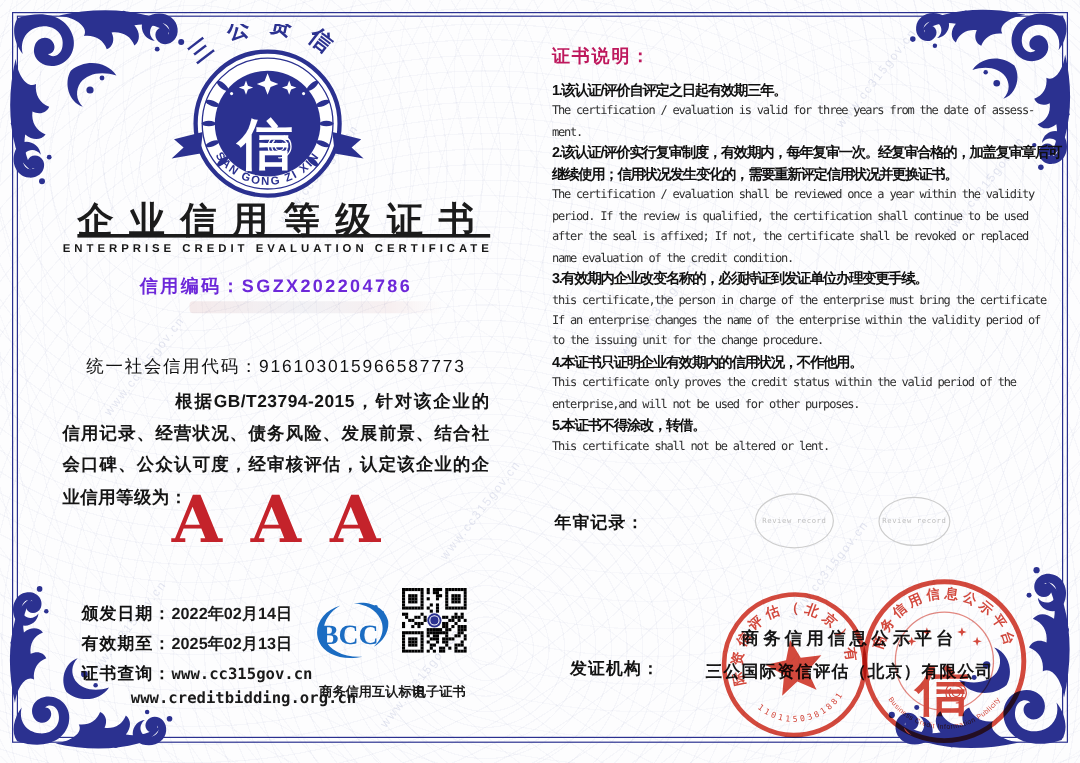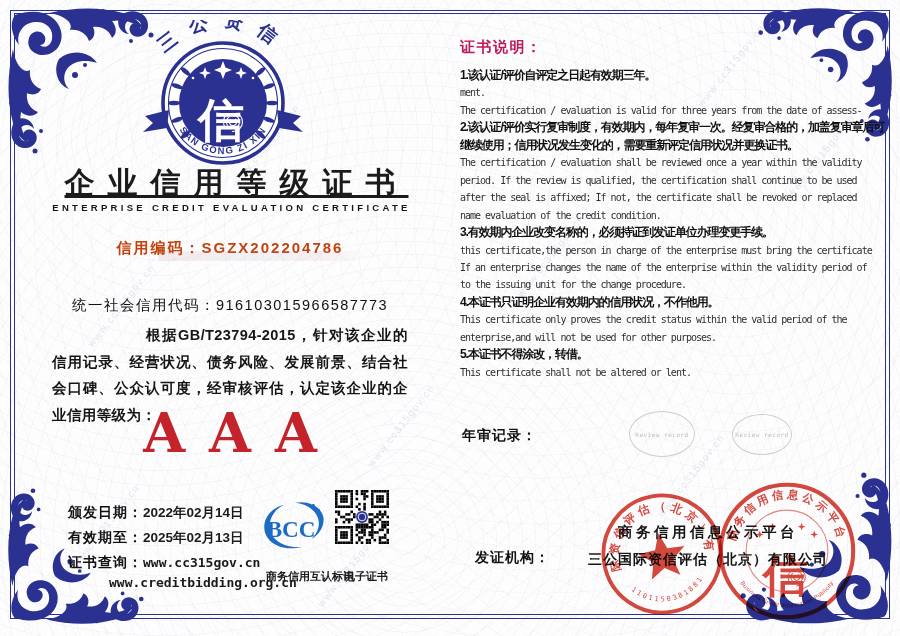--- a/index.html
+++ b/index.html
@@ -23,22 +23,22 @@
   .corner.br{right:5px;bottom:9px;width:156px;height:156px;transform:scale(-1,-1);}
 
   .badge{position:absolute;left:133px;top:20px;width:180px;height:174px;}
 
   .title{position:absolute;left:28px;top:163px;width:404px;text-align:center;
          font-family:"Liberation Serif",serif;font-weight:bold;font-size:30px;color:#1b1b1b;
          letter-spacing:13px;padding-left:13px;box-sizing:border-box;white-space:nowrap;text-decoration:underline;}
   .subtitle{position:absolute;left:28px;top:202px;width:404px;text-align:center;
          font-size:9.5px;font-weight:600;color:#161616;letter-spacing:3.3px;padding-left:3px;
          box-sizing:border-box;white-space:nowrap;}
-  .credit-code{position:absolute;left:28px;top:239px;width:404px;text-align:center;
-         font-size:15px;font-weight:bold;color:#c2410c;letter-spacing:2px;}
+  .credit-code{position:absolute;left:28px;top:229px;width:404px;text-align:center;
+         font-size:15px;font-weight:bold;color:#6d28d9;letter-spacing:2px;}
   .faded-name{position:absolute;left:158px;top:251px;width:210px;height:10px;border-radius:3px;
          filter:blur(.6px);
          background:linear-gradient(90deg,rgba(195,120,120,.14),rgba(150,150,175,.11) 45%,rgba(195,120,120,.10) 80%,transparent);}
   .uscc{position:absolute;left:28px;top:296px;width:404px;text-align:center;
          font-size:14.5px;font-weight:normal;color:#111;letter-spacing:1.5px;}
   .statement{position:absolute;left:52px;top:322px;width:356px;font-size:14.5px;font-weight:bold;
          color:#151515;line-height:26.5px;letter-spacing:.4px;text-align:justify;text-indent:94px;}
   .grade{position:absolute;left:28px;top:401px;width:404px;text-align:center;
          font-family:"DejaVu Serif",serif;font-weight:bold;font-size:54px;color:#c4232b;
          letter-spacing:24px;padding-left:24px;box-sizing:border-box;}
@@ -420,23 +420,23 @@
     </svg>
 
   <div class="caption cap1">商务信用互认标识</div>
   <div class="caption cap2">电子证书</div>
 
   <div class="instr-head">证书说明：</div>
   <div class="instr">
 
       <div class="line zh">1.该认证/评价自评定之日起有效期三年。</div>
 
+      <div class="line en">The certification / evaluation is valid for three years from the date of assess-</div>
+
       <div class="line en">ment.</div>
-
-      <div class="line en">The certification / evaluation is valid for three years from the date of assess-</div>
 
       <div class="line zh">2.该认证/评价实行复审制度，有效期内，每年复审一次。经复审合格的，加盖复审章后可</div>
 
       <div class="line zh">继续使用；信用状况发生变化的，需要重新评定信用状况并更换证书。</div>
 
       <div class="line en">The certification / evaluation shall be reviewed once a year within the validity</div>
 
       <div class="line en">period. If the review is qualified, the certification shall continue to be used</div>
 
       <div class="line en">after the seal is affixed; If not, the certificate shall be revoked or replaced</div>

